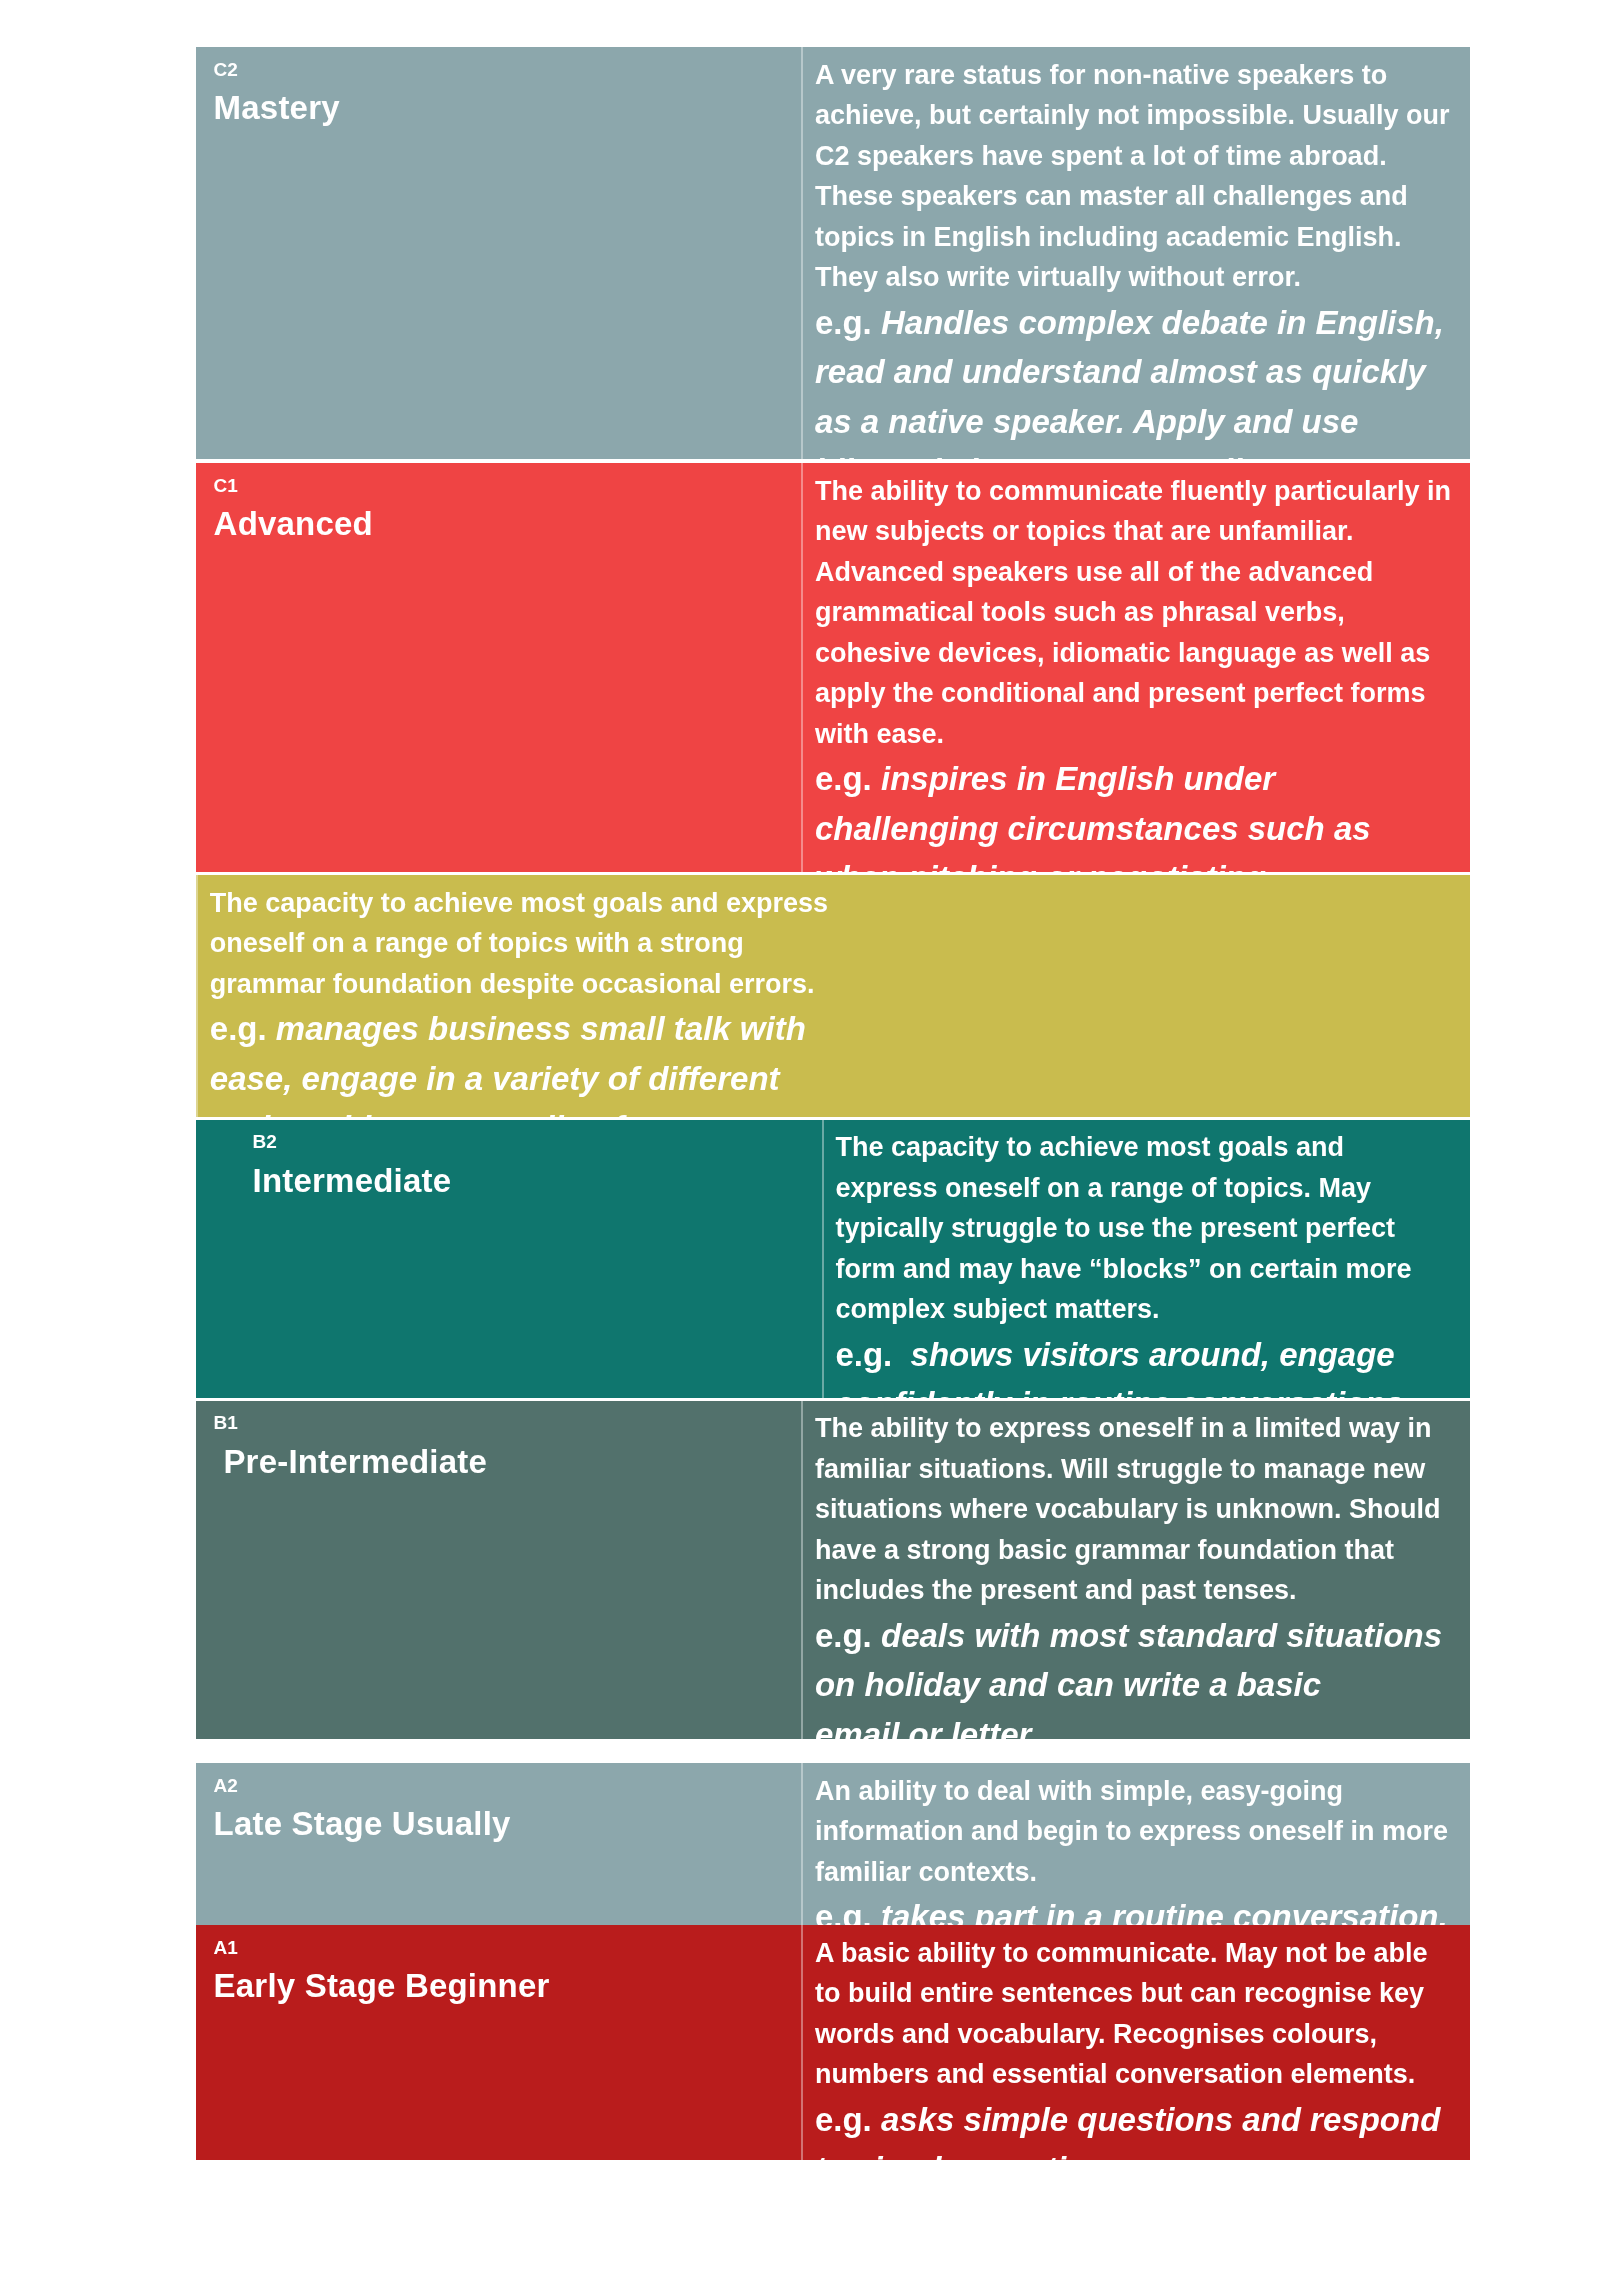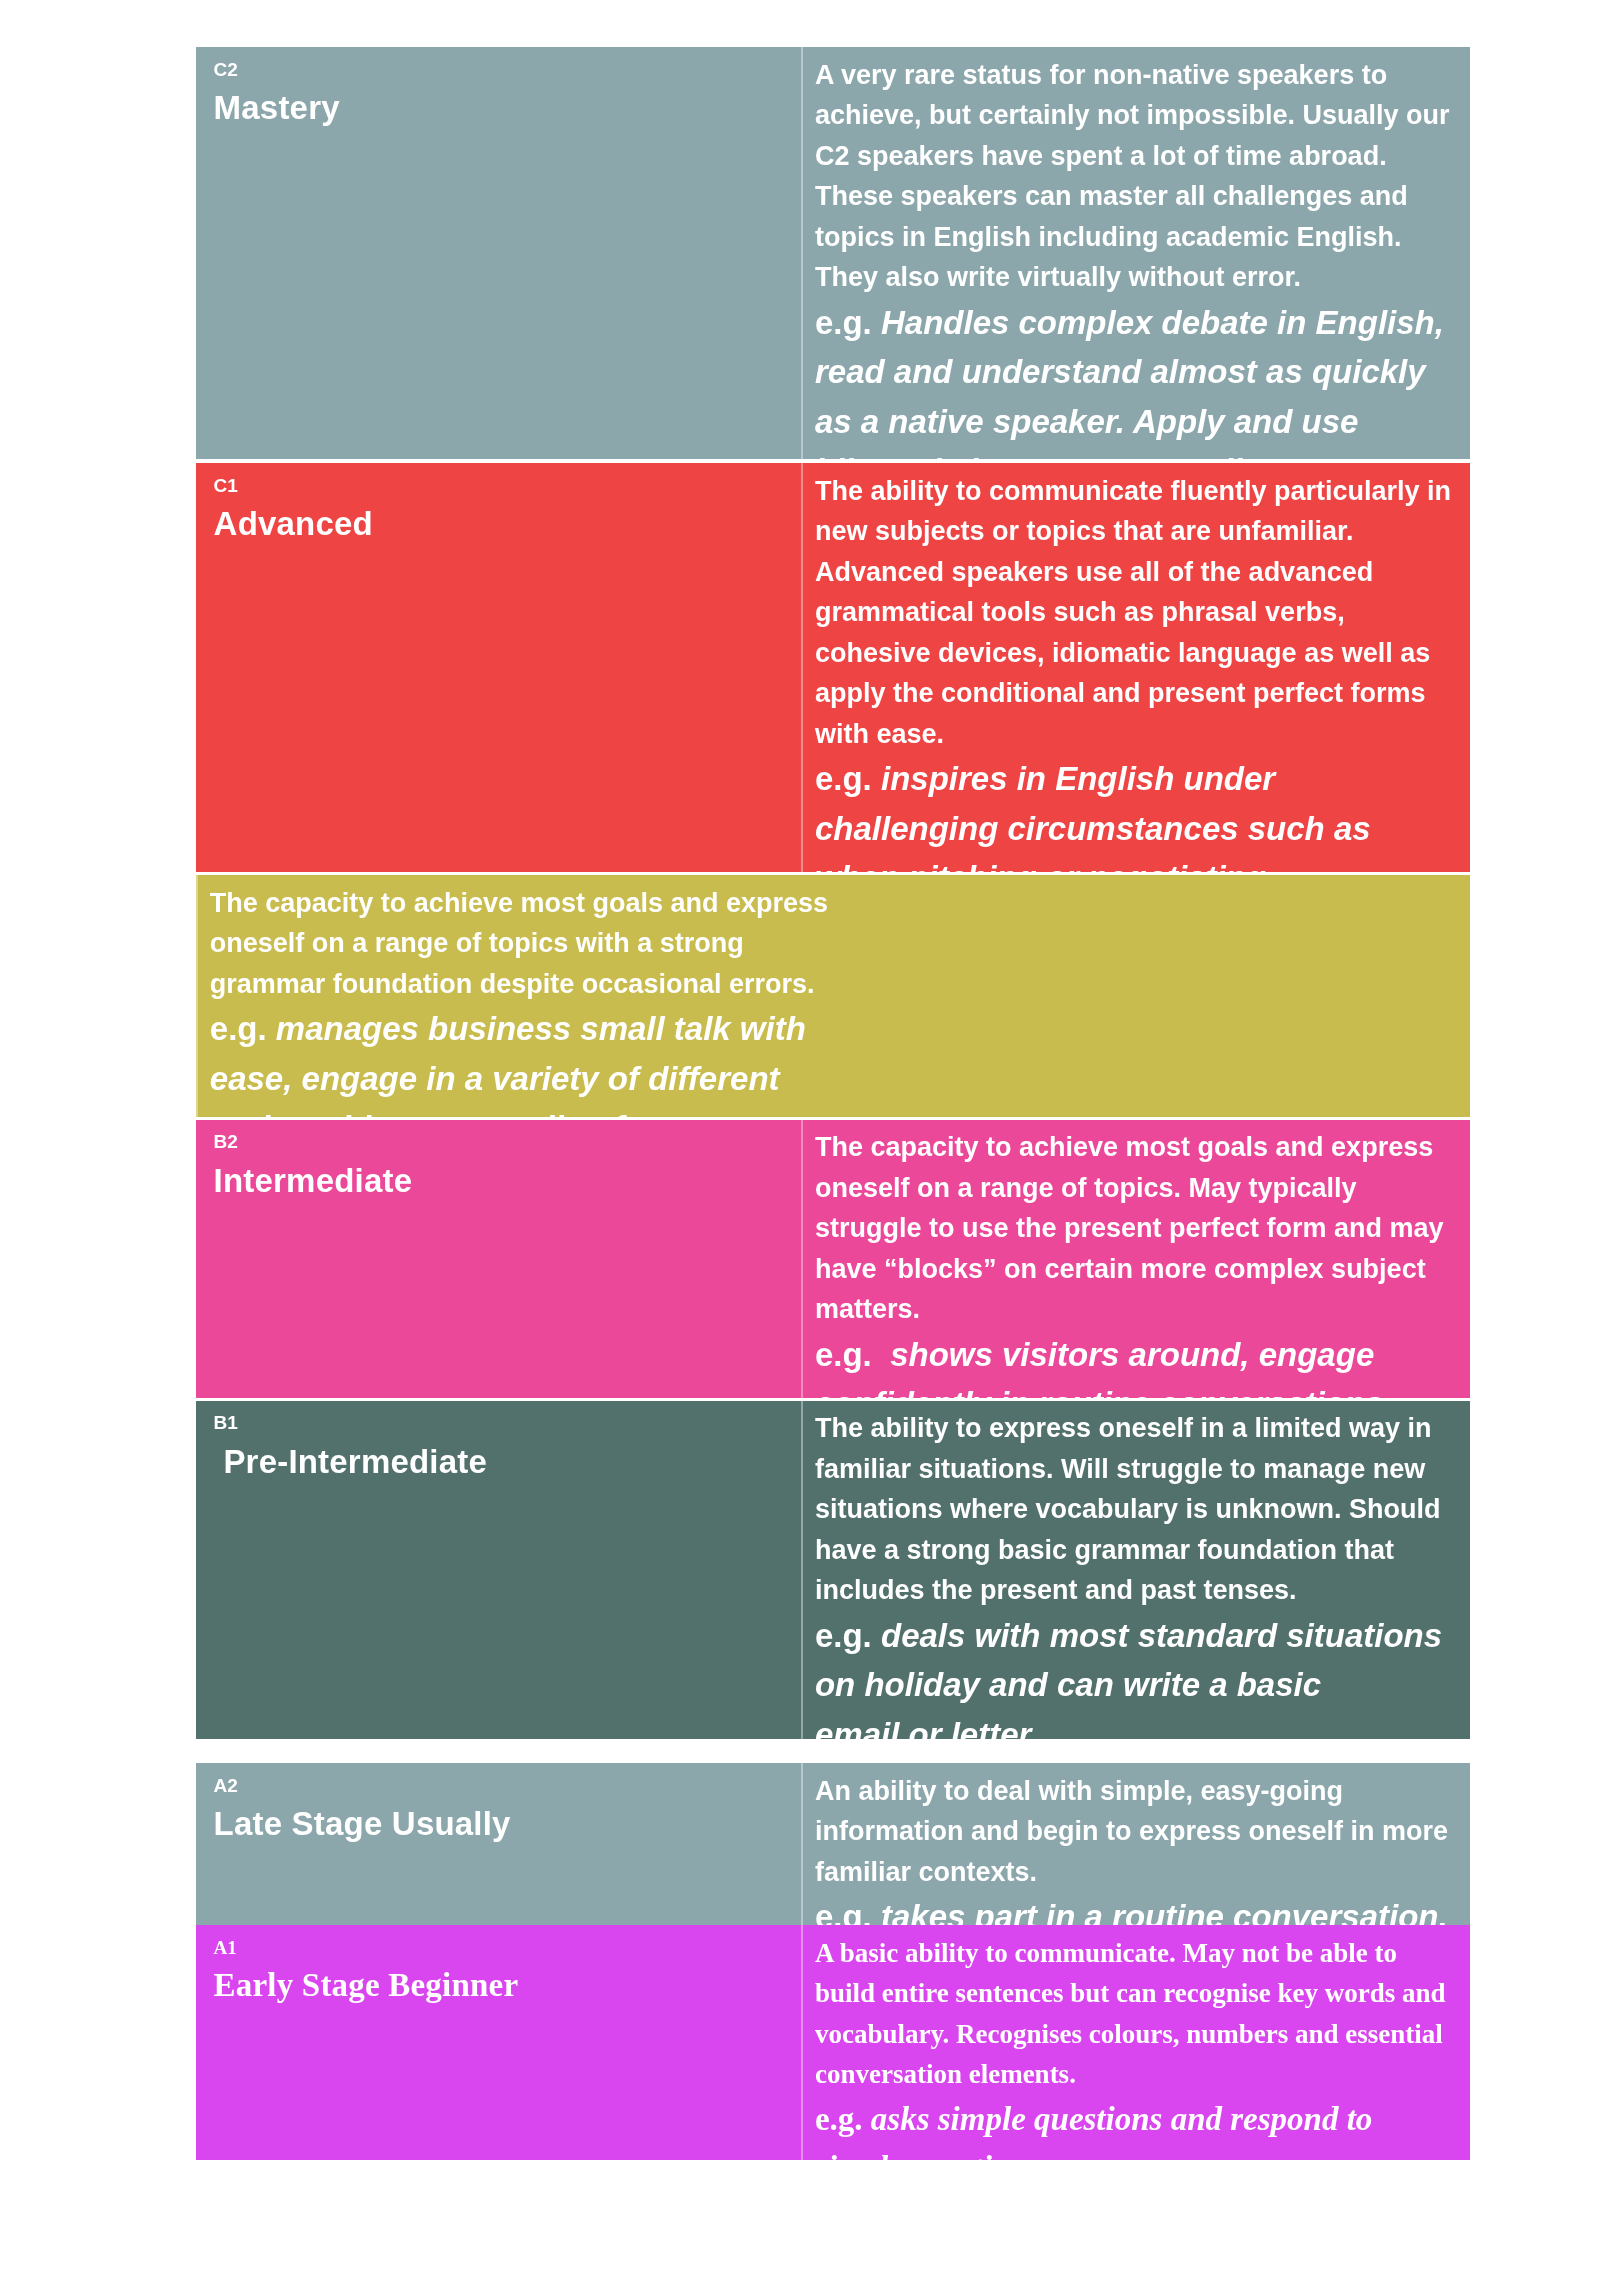--- a/index.html
+++ b/index.html
@@ -93,21 +93,21 @@
       </div>
     </section>
 
     <section class="row h-b2p" style="background-color: rgb(201, 188, 78);">
       <div class="cell right">
         <div class="desc">The capacity to achieve most goals and express oneself on a range of topics with a strong grammar foundation despite occasional errors.</div>
         <div class="example"><span class="eg">e.g. </span><span class="ex-text">manages business small talk with ease, engage in a variety of different topics without struggling for vocabulary.</span></div>
       </div>
     </section>
 
-    <section class="row h-b2" style="background-color: #ec4899;">
+    <section class="row h-b2" style="background-color: #0f766e; padding-left: 39px;">
       <div class="cell left">
         <div class="code">B2</div>
         <h2 class="name">Intermediate</h2>
       </div>
       <div class="cell right">
         <div class="desc">The capacity to achieve most goals and express oneself on a range of topics. May typically struggle to use the present perfect form and may have “blocks” on certain more complex subject matters.</div>
         <div class="example"><span class="eg">e.g.  </span><span class="ex-text">shows visitors around, engage confidently in routine conversations.</span></div>
       </div>
     </section>
 
@@ -127,21 +127,21 @@
       <div class="cell left">
         <div class="code">A2</div>
         <h2 class="name">Late Stage Usually</h2>
       </div>
       <div class="cell right">
         <div class="desc">An ability to deal with simple, easy-going information and begin to express oneself in more familiar contexts.</div>
         <div class="example"><span class="eg">e.g. </span><span class="ex-text">takes part in a routine conversation.</span></div>
       </div>
     </section>
 
-    <section class="row h-a1" style="background-color: #d946ef; font-family: Liberation Serif, serif;">
+    <section class="row h-a1" style="background-color: #b91c1c;">
       <div class="cell left">
         <div class="code">A1</div>
         <h2 class="name">Early Stage Beginner</h2>
       </div>
       <div class="cell right">
         <div class="desc">A basic ability to communicate. May not be able to build entire sentences but can recognise key words and vocabulary. Recognises colours, numbers and essential conversation elements.</div>
         <div class="example"><span class="eg">e.g. </span><span class="ex-text">asks simple questions and respond to simple questions.</span></div>
       </div>
     </section>
 

